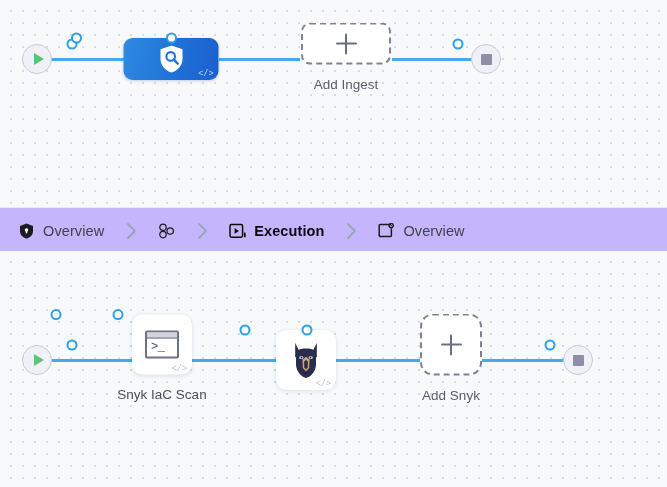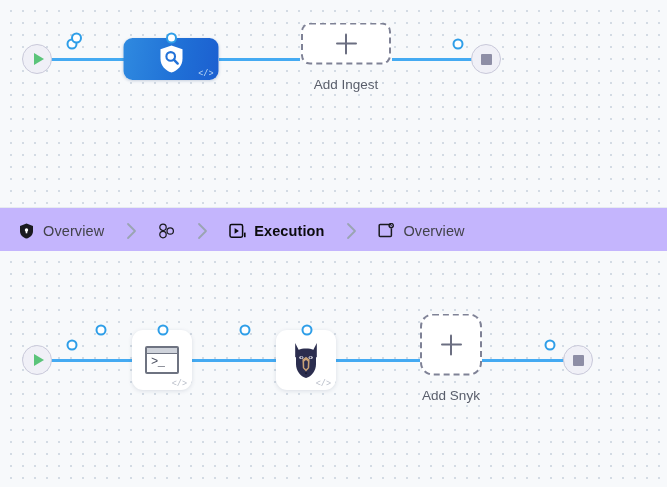--- a/index.html
+++ b/index.html
@@ -394,20 +394,21 @@
         <div class="port" style="left:50px; top:0;"></div>
       </div>
 
       <div class="node" style="left:162px;">
         <div class="step-card">
           <span class="term">
             <span class="term-prompt">&gt;_</span>
           </span>
           <span class="code-badge on-white">&lt;/&gt;</span>
         </div>
+        <div class="node-label">Snyk IaC Scan</div>
         <div class="port" style="left:-31px; top:0;"></div>
         <div class="port" style="left:31px;  top:0;"></div>
       </div>
 
       <div class="node" style="left:306px;">
         <div class="step-card">
           <svg width="30" height="38" viewBox="0 0 30 38">
 
             <path d="M4.2 2 L4.2 16.5 L9.5 12.5 Z" fill="#2b2d4e"></path>
             <path d="M25.8 2 L25.8 16.5 L20.5 12.5 Z" fill="#2b2d4e"></path>

